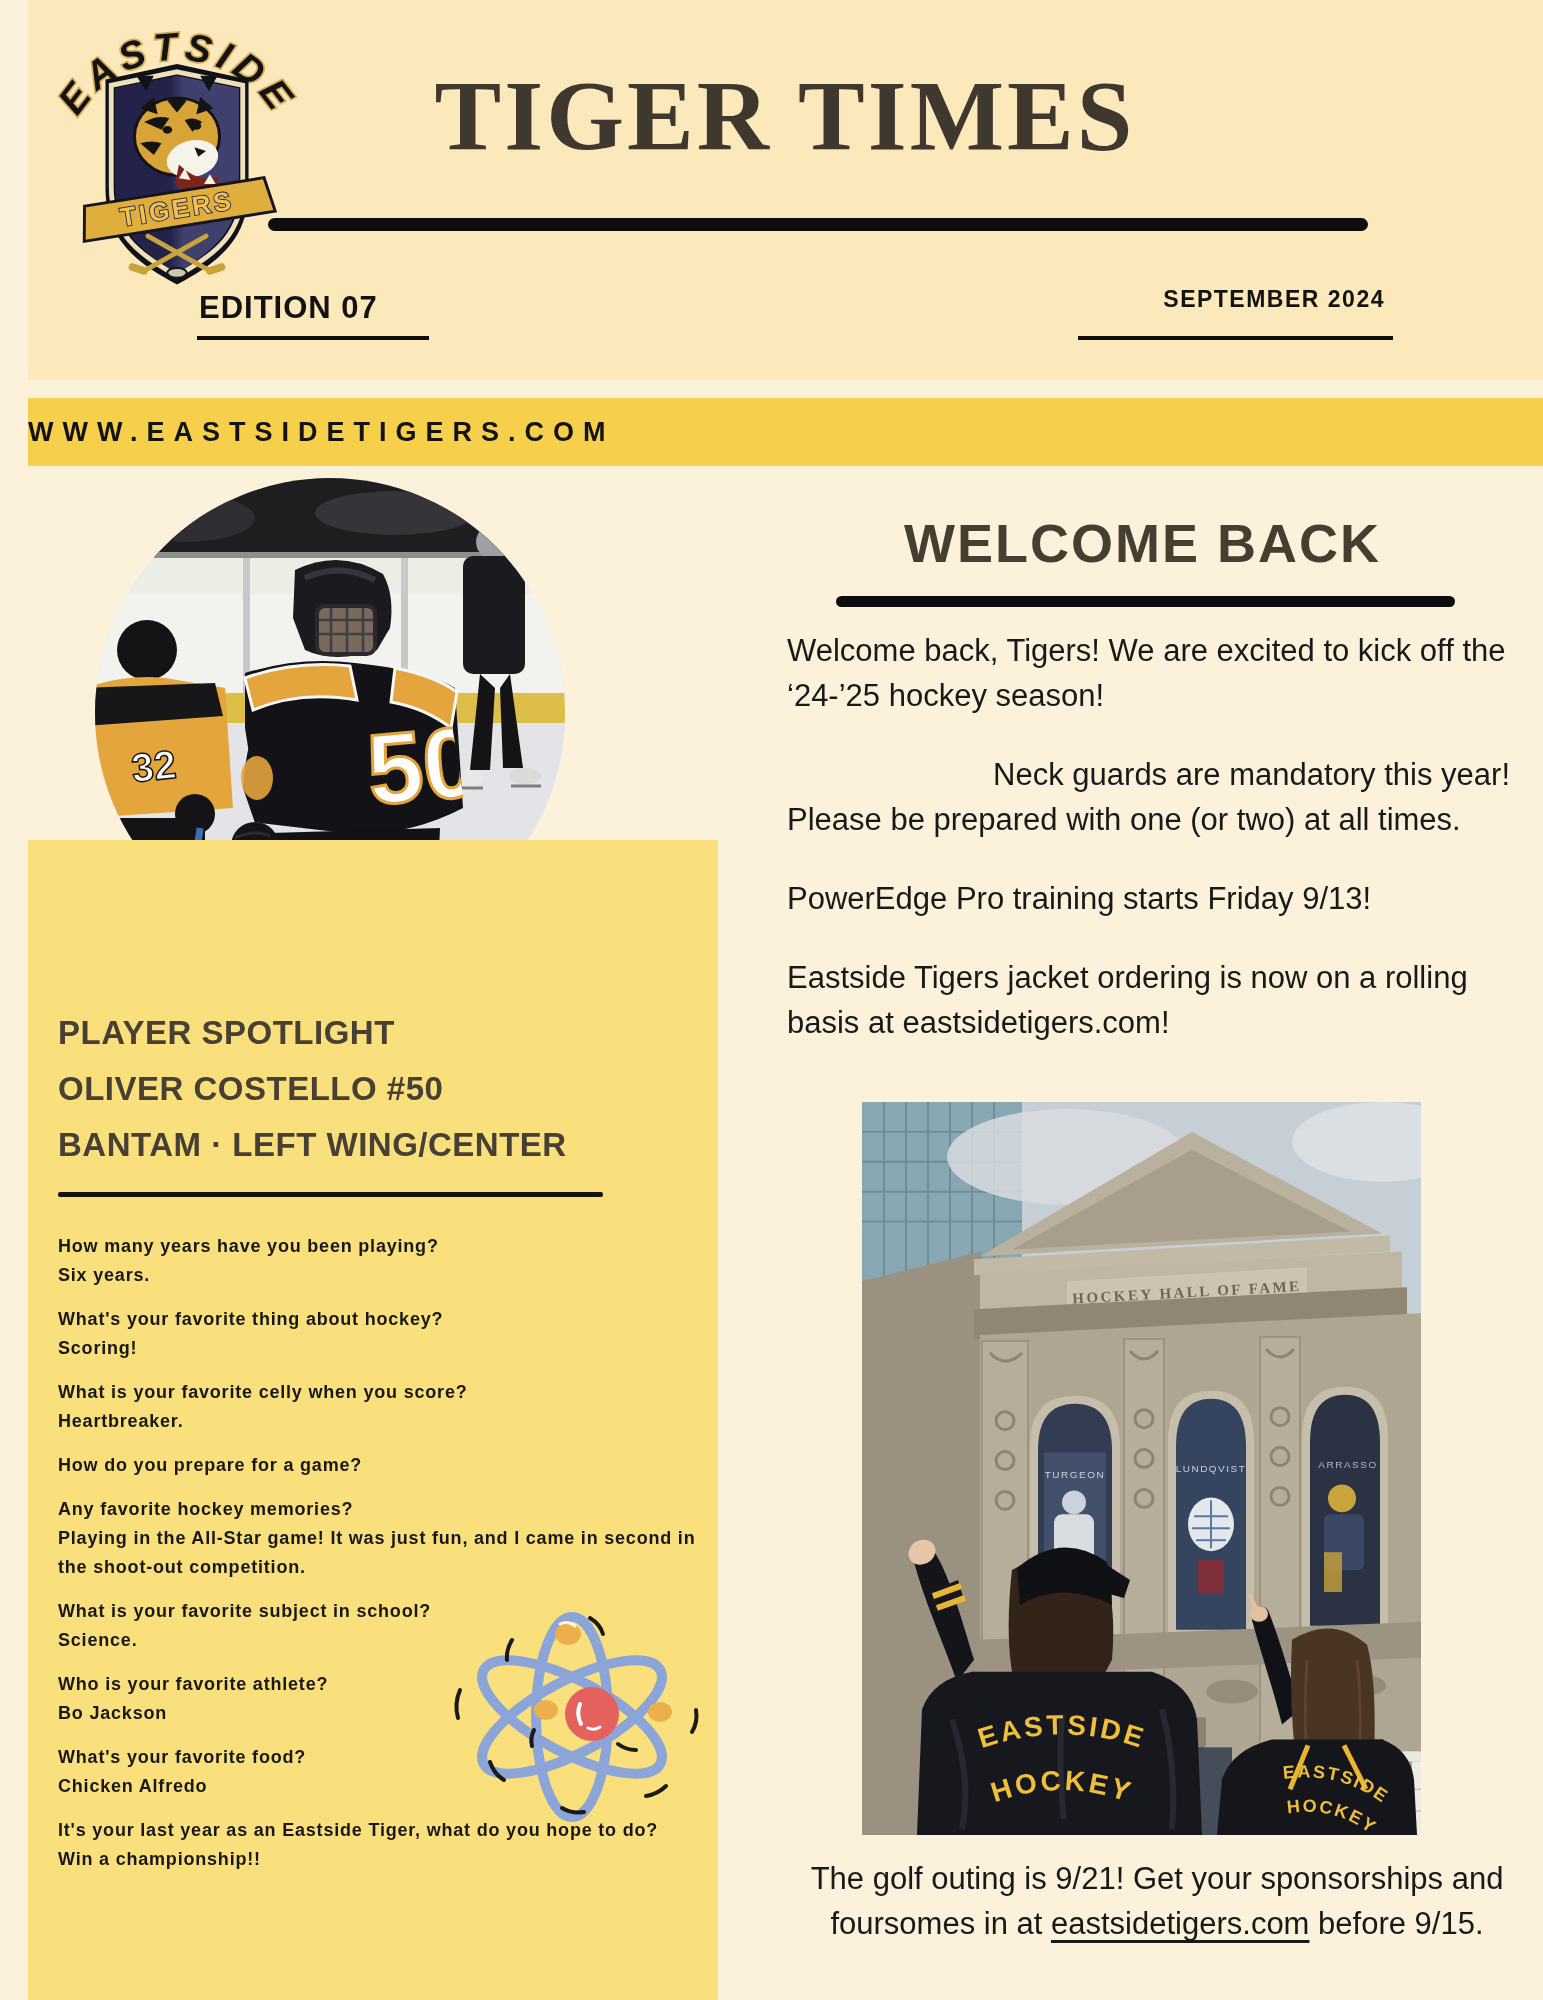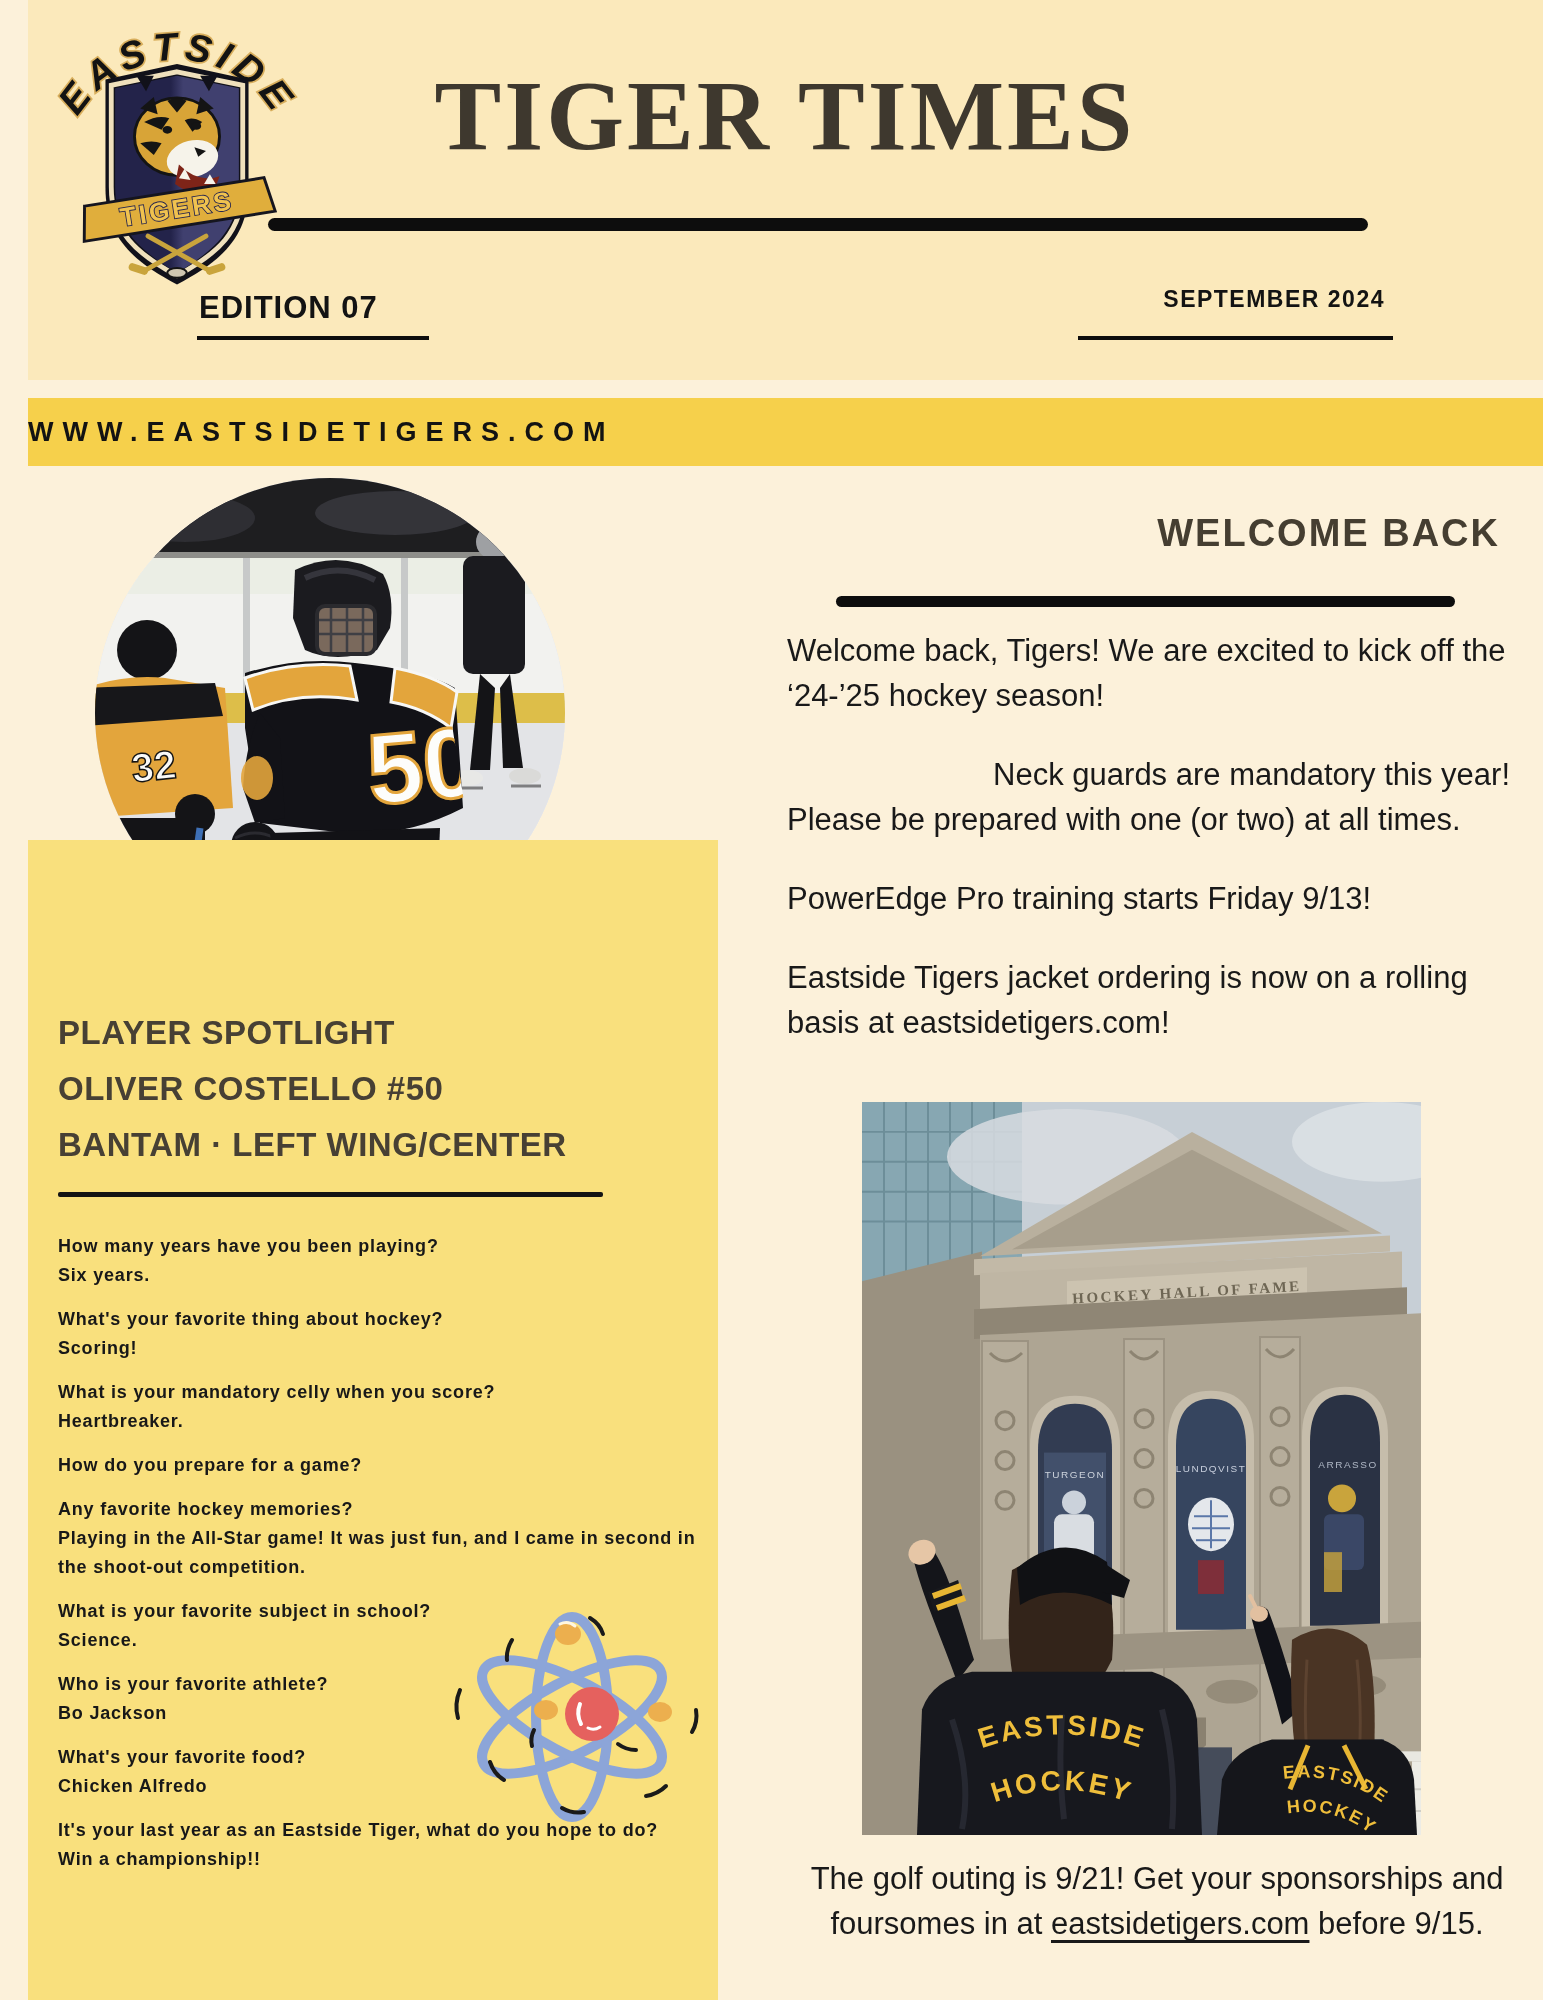--- a/index.html
+++ b/index.html
@@ -29,22 +29,22 @@
   
   .spotlight{position:absolute;left:28px;top:840px;width:690px;height:1284px;background:#F9E07D;}
   .sp-head{position:absolute;left:30px;top:165px;width:640px;font-size:33px;font-weight:bold;
          line-height:56px;letter-spacing:.5px;color:#474034;}
   .sp-divider{position:absolute;left:30px;top:352px;width:545px;height:5px;background:#141414;border-radius:2px;}
   .qa-list{position:absolute;left:30px;top:392px;width:660px;}
   .qa-item{margin:0 0 15px 0;font-size:18px;font-weight:bold;letter-spacing:.8px;
          line-height:29px;color:#181818;}
   .atom{position:absolute;left:422px;top:772px;width:255px;height:215px;}
   
-  .welcome-title{position:absolute;left:785px;top:512px;width:715px;text-align:right;
-         font-size:38px;font-weight:bold;letter-spacing:2px;color:#453E31;}
+  .welcome-title{position:absolute;left:785px;top:512px;width:715px;text-align:center;
+         font-size:54px;font-weight:bold;letter-spacing:2px;color:#453E31;}
   .welcome-line{position:absolute;left:836px;top:596px;width:619px;height:11px;
          background:#0D0D0D;border-radius:6px;}
   .welcome-body{position:absolute;left:787px;top:628px;width:723px;font-size:31px;line-height:45px;color:#191919;}
   .welcome-body p{margin:0 0 34px 0;}
   .welcome-body .b{font-weight:normal;text-align:right;}
   .hall-photo{position:absolute;left:862px;top:1102px;width:559px;height:733px;background:#B3AA99;}
   .golf{position:absolute;left:787px;top:1856px;width:740px;font-size:31px;line-height:45px;color:#191919;text-align:center;}
   .golf .link{text-decoration:underline;text-decoration-thickness:3px;text-underline-offset:6px;}
 </style>
 </head>
@@ -197,21 +197,21 @@
           <div>How many years have you been playing?</div>
           <div>Six years.</div>
         </div>
 
         <div class="qa-item">
           <div>What's your favorite thing about hockey?</div>
           <div>Scoring!</div>
         </div>
 
         <div class="qa-item">
-          <div>What is your mandatory celly when you score?</div>
+          <div>What is your favorite celly when you score?</div>
           <div>Heartbreaker.</div>
         </div>
 
         <div class="qa-item">
           <div>How do you prepare for a game?</div>
         </div>
 
         <div class="qa-item">
           <div>Any favorite hockey memories?</div>
           <div>Playing in the All-Star game! It was just fun, and I came in second in the shoot-out competition.</div>

